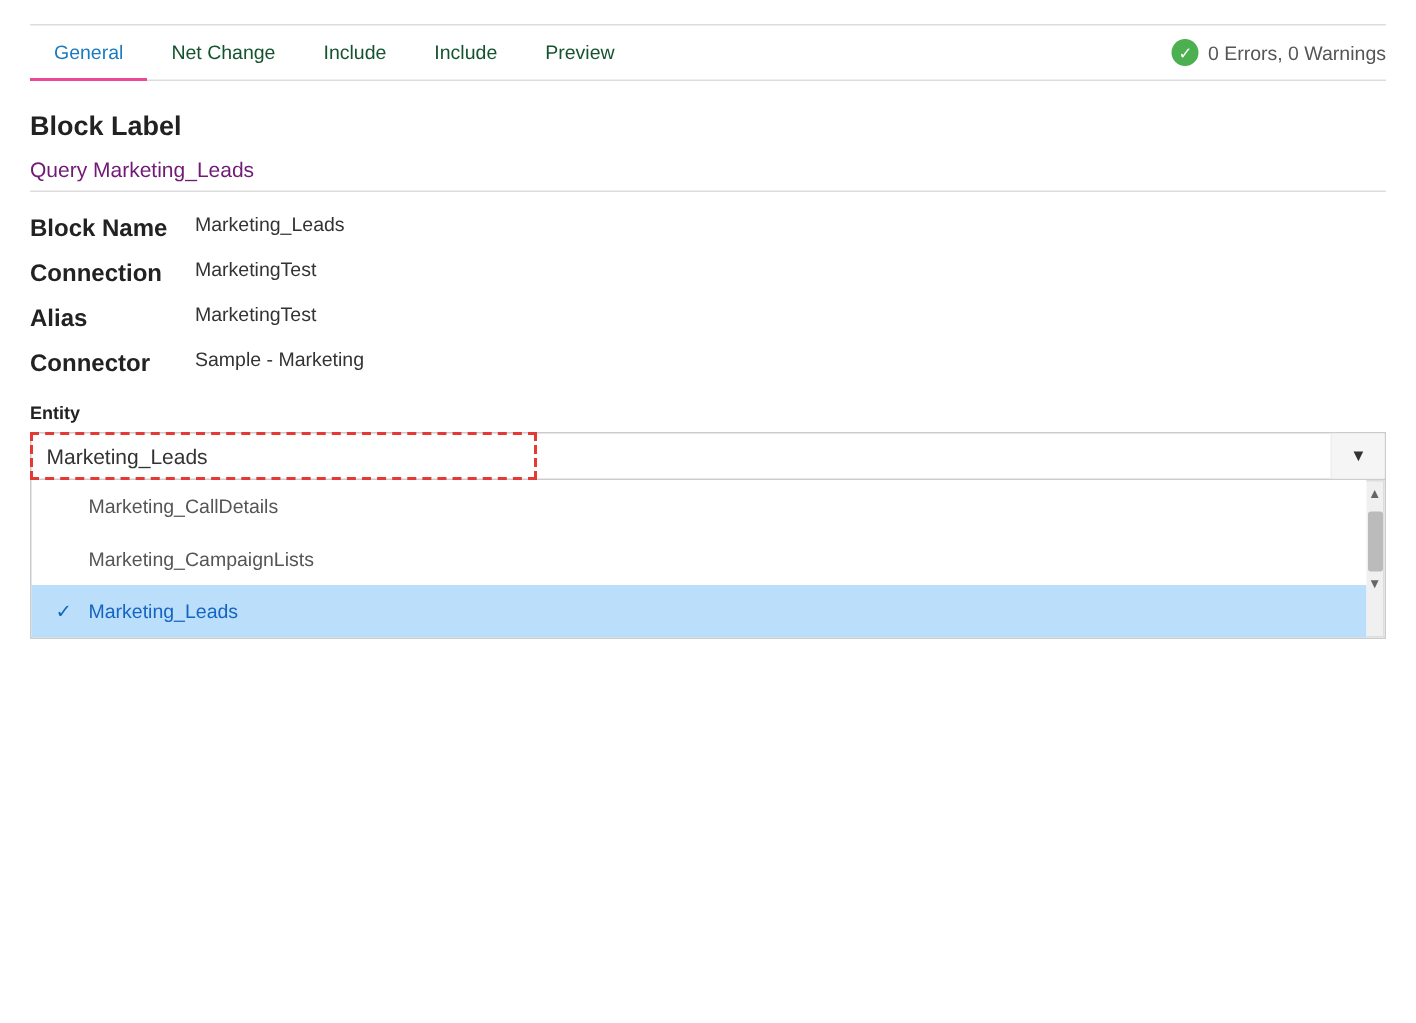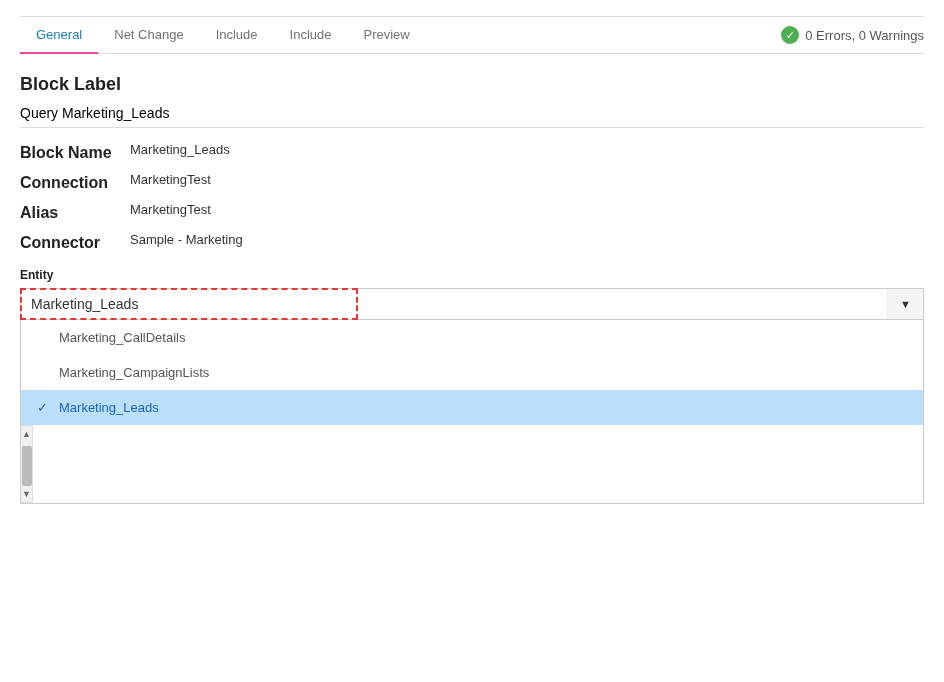--- a/index.html
+++ b/index.html
@@ -27,21 +27,21 @@
     }
     .tabs {
       display: flex;
       align-items: center;
       border-bottom: 1px solid #ddd;
       margin-bottom: 20px;
       gap: 0;
     }
     .tab {
       padding: 10px 16px;
-      color: #737373;
+      color: #14532d;
       cursor: pointer;
       font-size: 13px;
       border-bottom: 2px solid transparent;
       margin-bottom: -1px;
     }
     .tab.active {
       color: #1a7bbf;
       border-bottom: 2px solid #ec4899;
       font-weight: 500;
     }
@@ -72,21 +72,21 @@
     }
     .field-label {
       font-weight: 600;
       font-size: 18px;
       color: #222;
       margin-bottom: 4px;
       display: block;
     }
     .block-label-value {
       font-size: 14px;
-      color: #000000;
+      color: #701a75;
       padding: 6px 0;
       border-bottom: 1px solid #ddd;
       margin-bottom: 14px;
     }
     .properties-grid {
       display: grid;
       grid-template-columns: 110px 1fr;
       row-gap: 10px;
       margin-bottom: 16px;
     }
@@ -204,21 +204,21 @@
       <div style="position: relative; width: 100%;">
 
         <div style="display: flex; align-items: stretch; border: 1px solid #ccc; background: #fff; width: 100%;">
           <div style="flex:1; padding: 7px 10px; font-size:14px; color:#333;">Marketing_Leads</div>
           <div style="padding: 0 12px; display:flex; align-items:center; font-size:11px; color:#333; border-left:1px solid #eee; background:#f5f5f5;">▼</div>
         </div>
 
         <div style="position:absolute; top:0; left:0; width:338px; height:100%; border: 2px dashed #e53935; pointer-events:none; z-index:5;"></div>
       </div>
 
-      <div style="display:flex; width:100%; border:1px solid #ccc; border-top:none; margin-top:0;flex-direction:column;">
+      <div style="display:flex; width:100%; border:1px solid #ccc; border-top:none; margin-top:0;">
         <div style="flex:1;">
           <div class="dropdown-item">
             <span class="check">&nbsp;</span>
             <span>Marketing_CallDetails</span>
           </div>
           <div class="dropdown-item">
             <span class="check">&nbsp;</span>
             <span>Marketing_CampaignLists</span>
           </div>
           <div class="dropdown-item selected">

